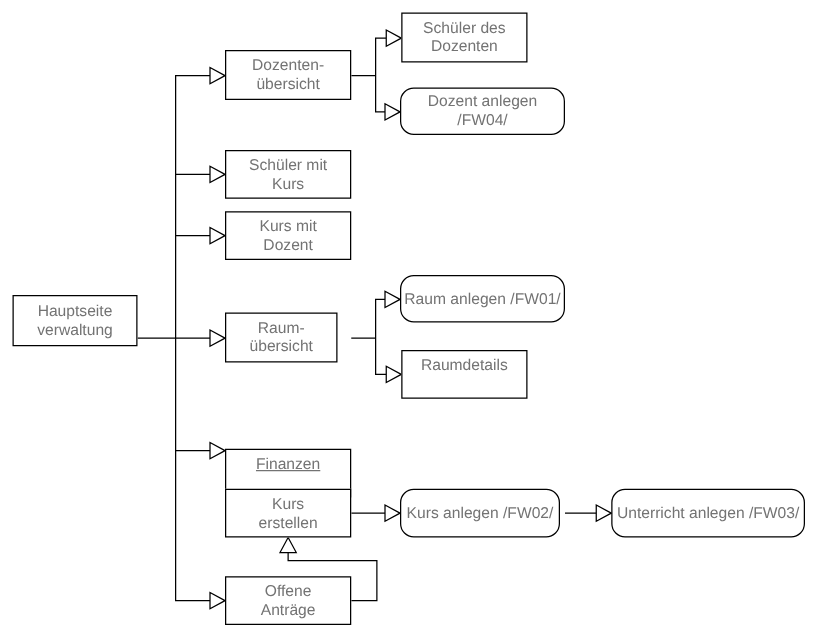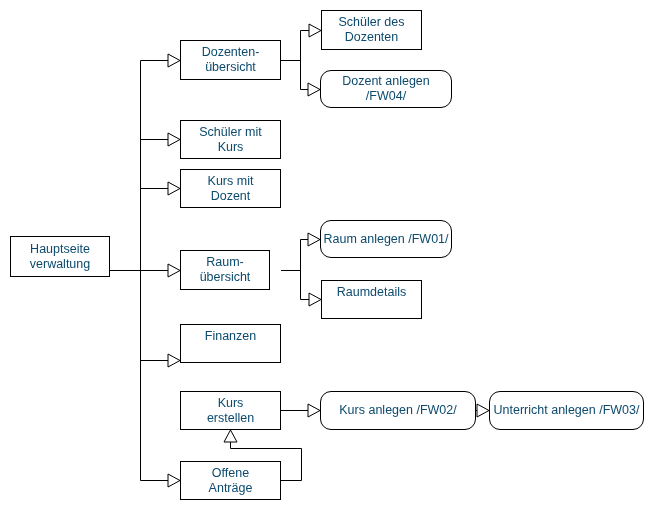--- a/index.html
+++ b/index.html
@@ -17,21 +17,21 @@
   }
   .node {
     position: absolute;
     display: flex;
     align-items: center;
     justify-content: center;
     text-align: center;
     box-sizing: border-box;
     background: #ffffff;
     border: 1px solid #000000;
-    color: #0c4a6e;
+    color: #737373;
     font-size: 12.5px;
     line-height: 15px;
     white-space: pre-line;
     cursor: default;
   }
   .node.rounded { border-radius: 11px; }
   .node.pad-bottom { padding-bottom: 14px; }
   .wire { stroke: #000000; stroke-width: 1; fill: none; }
   .arrowhead { fill: #ffffff; stroke: #000000; stroke-width: 1; }
 </style>
@@ -140,25 +140,25 @@
   <div class="node rect" style="left:180px; top:169px; width:101px; height:39px;">Kurs mit
 Dozent</div>
 
   <div class="node rect" style="left:180px; top:250px; width:90px; height:40px;">Raum-
 übersicht</div>
 
   <div class="node rounded" style="left:320px; top:220px; width:132px; height:38px;">Raum anlegen /FW01/</div>
 
   <div class="node rect pad-bottom" style="left:321px; top:280px; width:101px; height:39px;">Raumdetails</div>
 
-  <div class="node rect pad-bottom" style="left:180px; top:324px; width:101px; height:39px;">Finanzen</div>
+  <div class="node rect pad-bottom" style="left:180px; top:359px; width:101px; height:39px;text-decoration:underline;">Finanzen</div>
 
   <div class="node rect" style="left:180px; top:391px; width:101px; height:39px;">Kurs
 erstellen</div>
 
   <div class="node rect" style="left:180px; top:461px; width:101px; height:39px;">Offene
 Anträge</div>
 
-  <div class="node rounded" style="left:320px; top:391px; width:156px; height:39px;">Kurs anlegen /FW02/</div>
+  <div class="node rounded" style="left:320px; top:391px; width:128px; height:39px;">Kurs anlegen /FW02/</div>
 
   <div class="node rounded" style="left:489px; top:391px; width:155px; height:39px;">Unterricht anlegen /FW03/</div>
 
 </div>
 
 </body></html>

